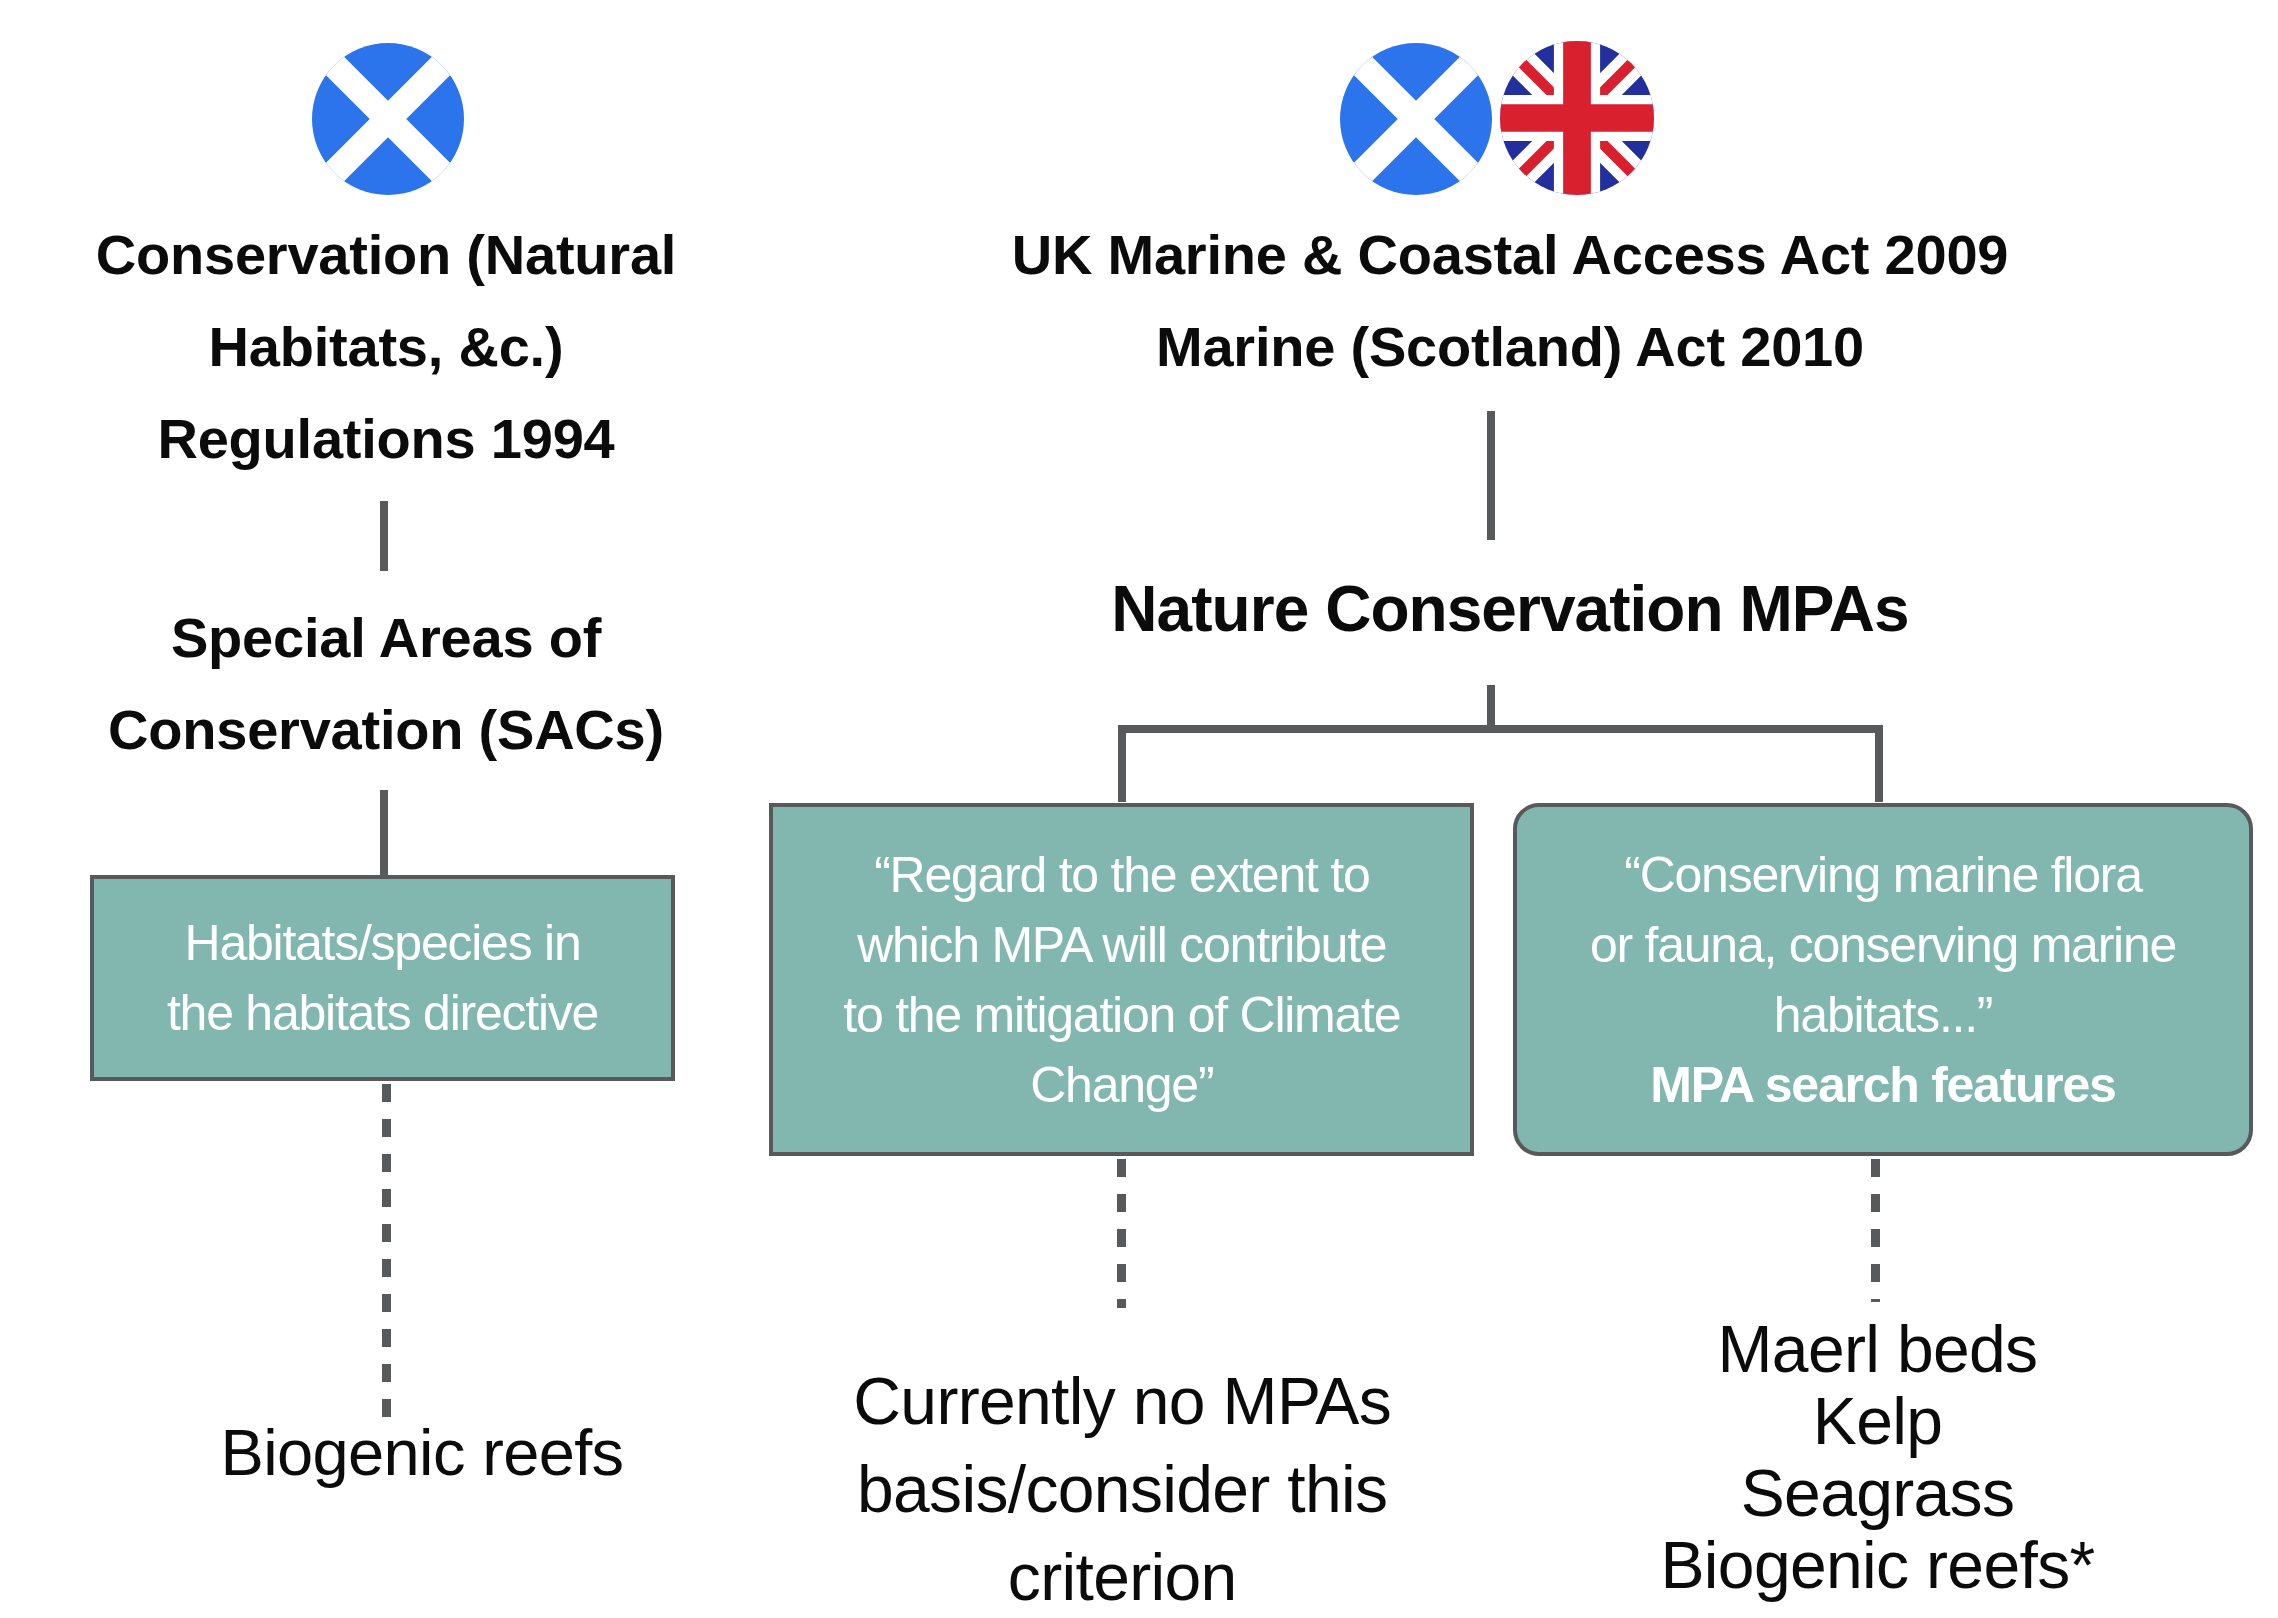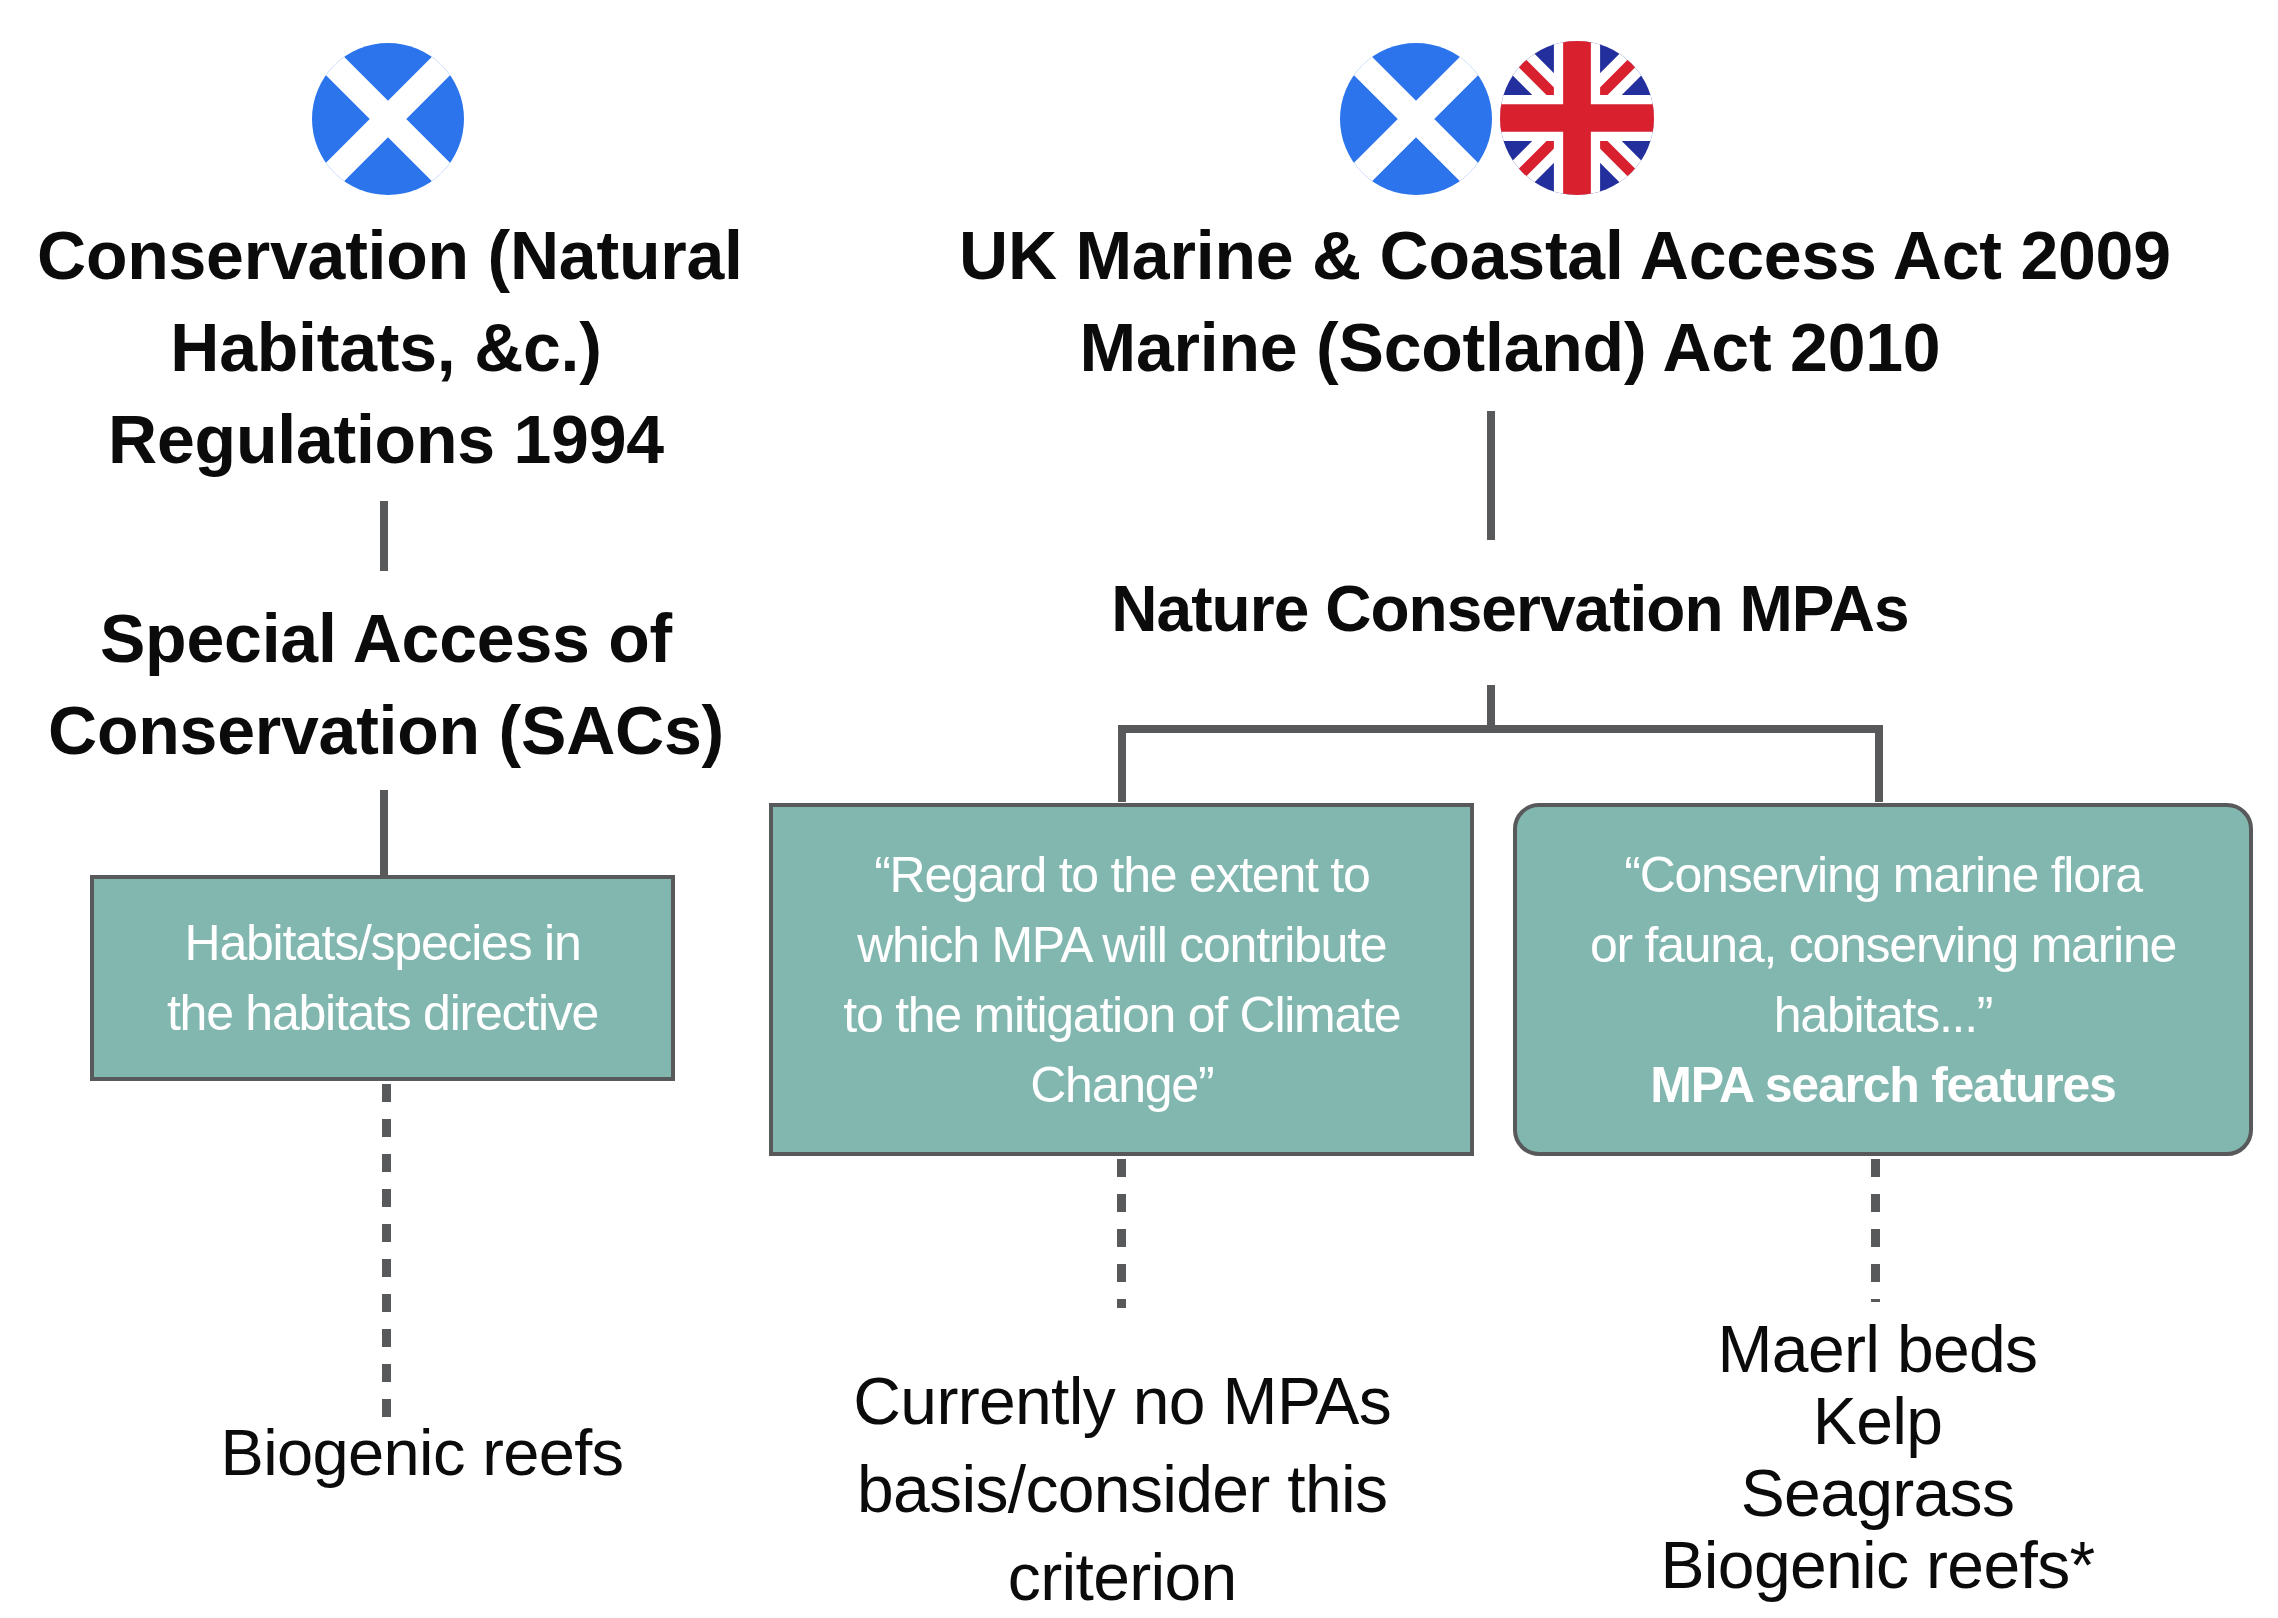--- a/index.html
+++ b/index.html
@@ -4,21 +4,21 @@
 <style>
   html,body{margin:0;padding:0;}
   body{
     width:2278px;height:1619px;position:relative;overflow:hidden;
     background:#ffffff;color:#0b0b0b;
     font-family:"Liberation Sans", sans-serif;
   }
   .abs{position:absolute;}
   .ctr{text-align:center;}
   .ttl{font-weight:600;letter-spacing:-0.015em;}
-  .ttl .ln{font-size:68px;line-height:92px;white-space:nowrap;}
+  .ttl .ln{font-size:56px;line-height:92px;white-space:nowrap;}
   .hdr{font-weight:600;letter-spacing:-0.015em;font-size:64px;line-height:88px;white-space:nowrap;}
   .note{font-weight:400;letter-spacing:-0.01em;}
   .vline{background:var(--line_gray,#58595B);}
   .dash{
     width:9.2px;
     background-image:repeating-linear-gradient(180deg,
       var(--line_gray,#58595B) 0 18.4px, transparent 18.4px 35px);
   }
   .tealbox{
     box-sizing:border-box;
@@ -50,21 +50,21 @@
 
   <div class="abs ctr ttl" style="left:37px;top:209px;width:698px;">
     <div class="ln">Conservation (Natural</div>
     <div class="ln">Habitats, &amp;c.)</div>
     <div class="ln">Regulations 1994</div>
   </div>
 
   <div class="abs vline" style="left:380px;top:501px;width:8.3px;height:70px;"></div>
 
   <div class="abs ctr ttl" style="left:37px;top:592px;width:698px;">
-    <div class="ln">Special Access of</div>
+    <div class="ln">Special Areas of</div>
     <div class="ln">Conservation (SACs)</div>
   </div>
 
   <div class="abs vline" style="left:380px;top:790px;width:8.3px;height:87px;"></div>
 
   <div class="abs tealbox" style="left:90px;top:875px;width:585px;height:206px;">
     <div class="bl">Habitats/species in</div>
     <div class="bl">the habitats directive</div>
   </div>
 

